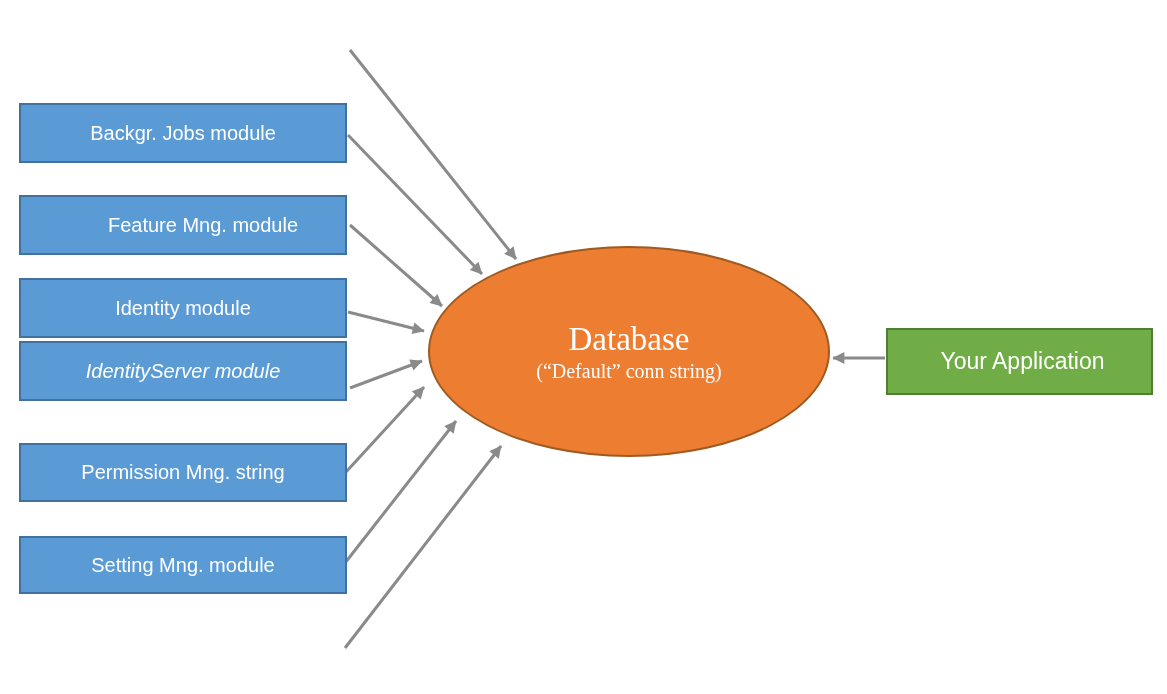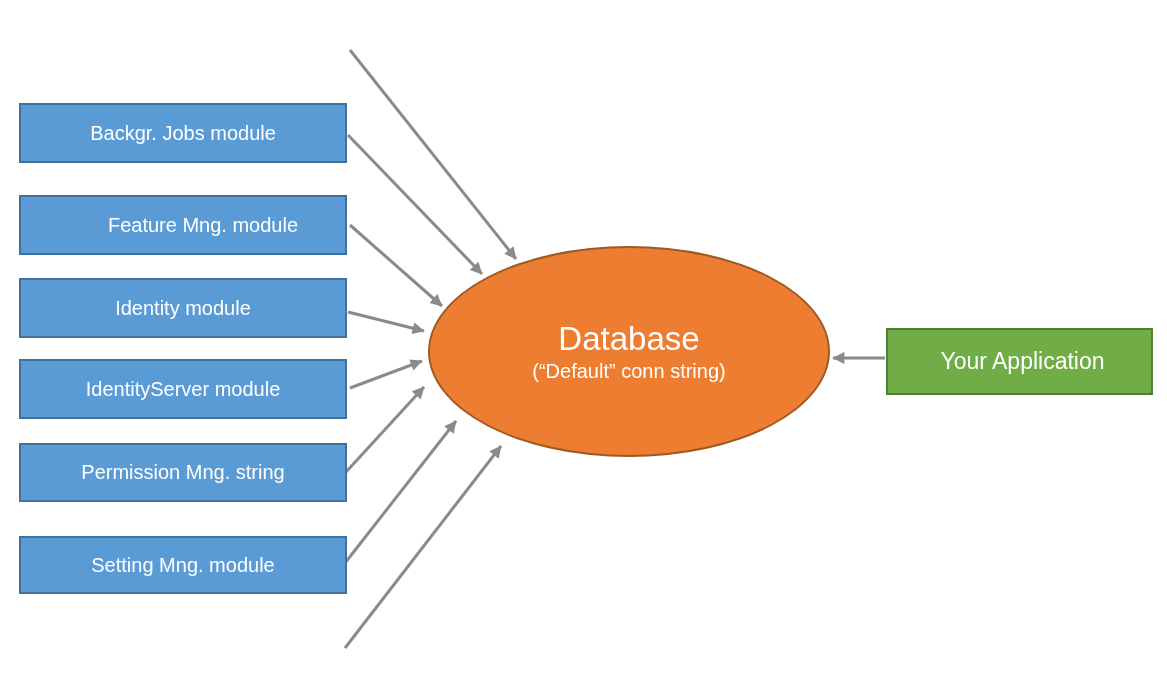--- a/index.html
+++ b/index.html
@@ -38,41 +38,42 @@
     align-items: center;
     justify-content: center;
     color: var(--shape-text, #FFFFFF);
     font-size: 20px;
     text-align: center;
   }
   .m1 { top: 19px; }
   .m2 { top: 103px; }
   .m3 { top: 195px; padding-left: 40px; }
   .m4 { top: 278px; }
-  .m5 { top: 359px; }
+  .m5 { top: 341px; font-style: italic; }
   .m6 { top: 443px; height: 59px; }
   .m7 { top: 536px; height: 58px; }
   .m8 { top: 620px; height: 58px; }
   .database-ellipse {
     position: absolute;
     left: 428px;
     top: 246px;
     width: 402px;
     height: 211px;
     box-sizing: border-box;
     background: var(--database-fill, #ED7D31);
     border: 2px solid var(--database-border, #9E5A21);
     border-radius: 50%;
     display: flex;
     flex-direction: column;
     align-items: center;
     justify-content: center;
     gap: 2px;
     color: var(--shape-text, #FFFFFF);
     text-align: center;
+    font-family: Liberation Serif, serif;
   }
   .database-title {
     font-size: 33px;
     line-height: 1.1;
   }
   .database-subtitle {
     font-size: 20px;
     line-height: 1.1;
   }
   .application-box {

